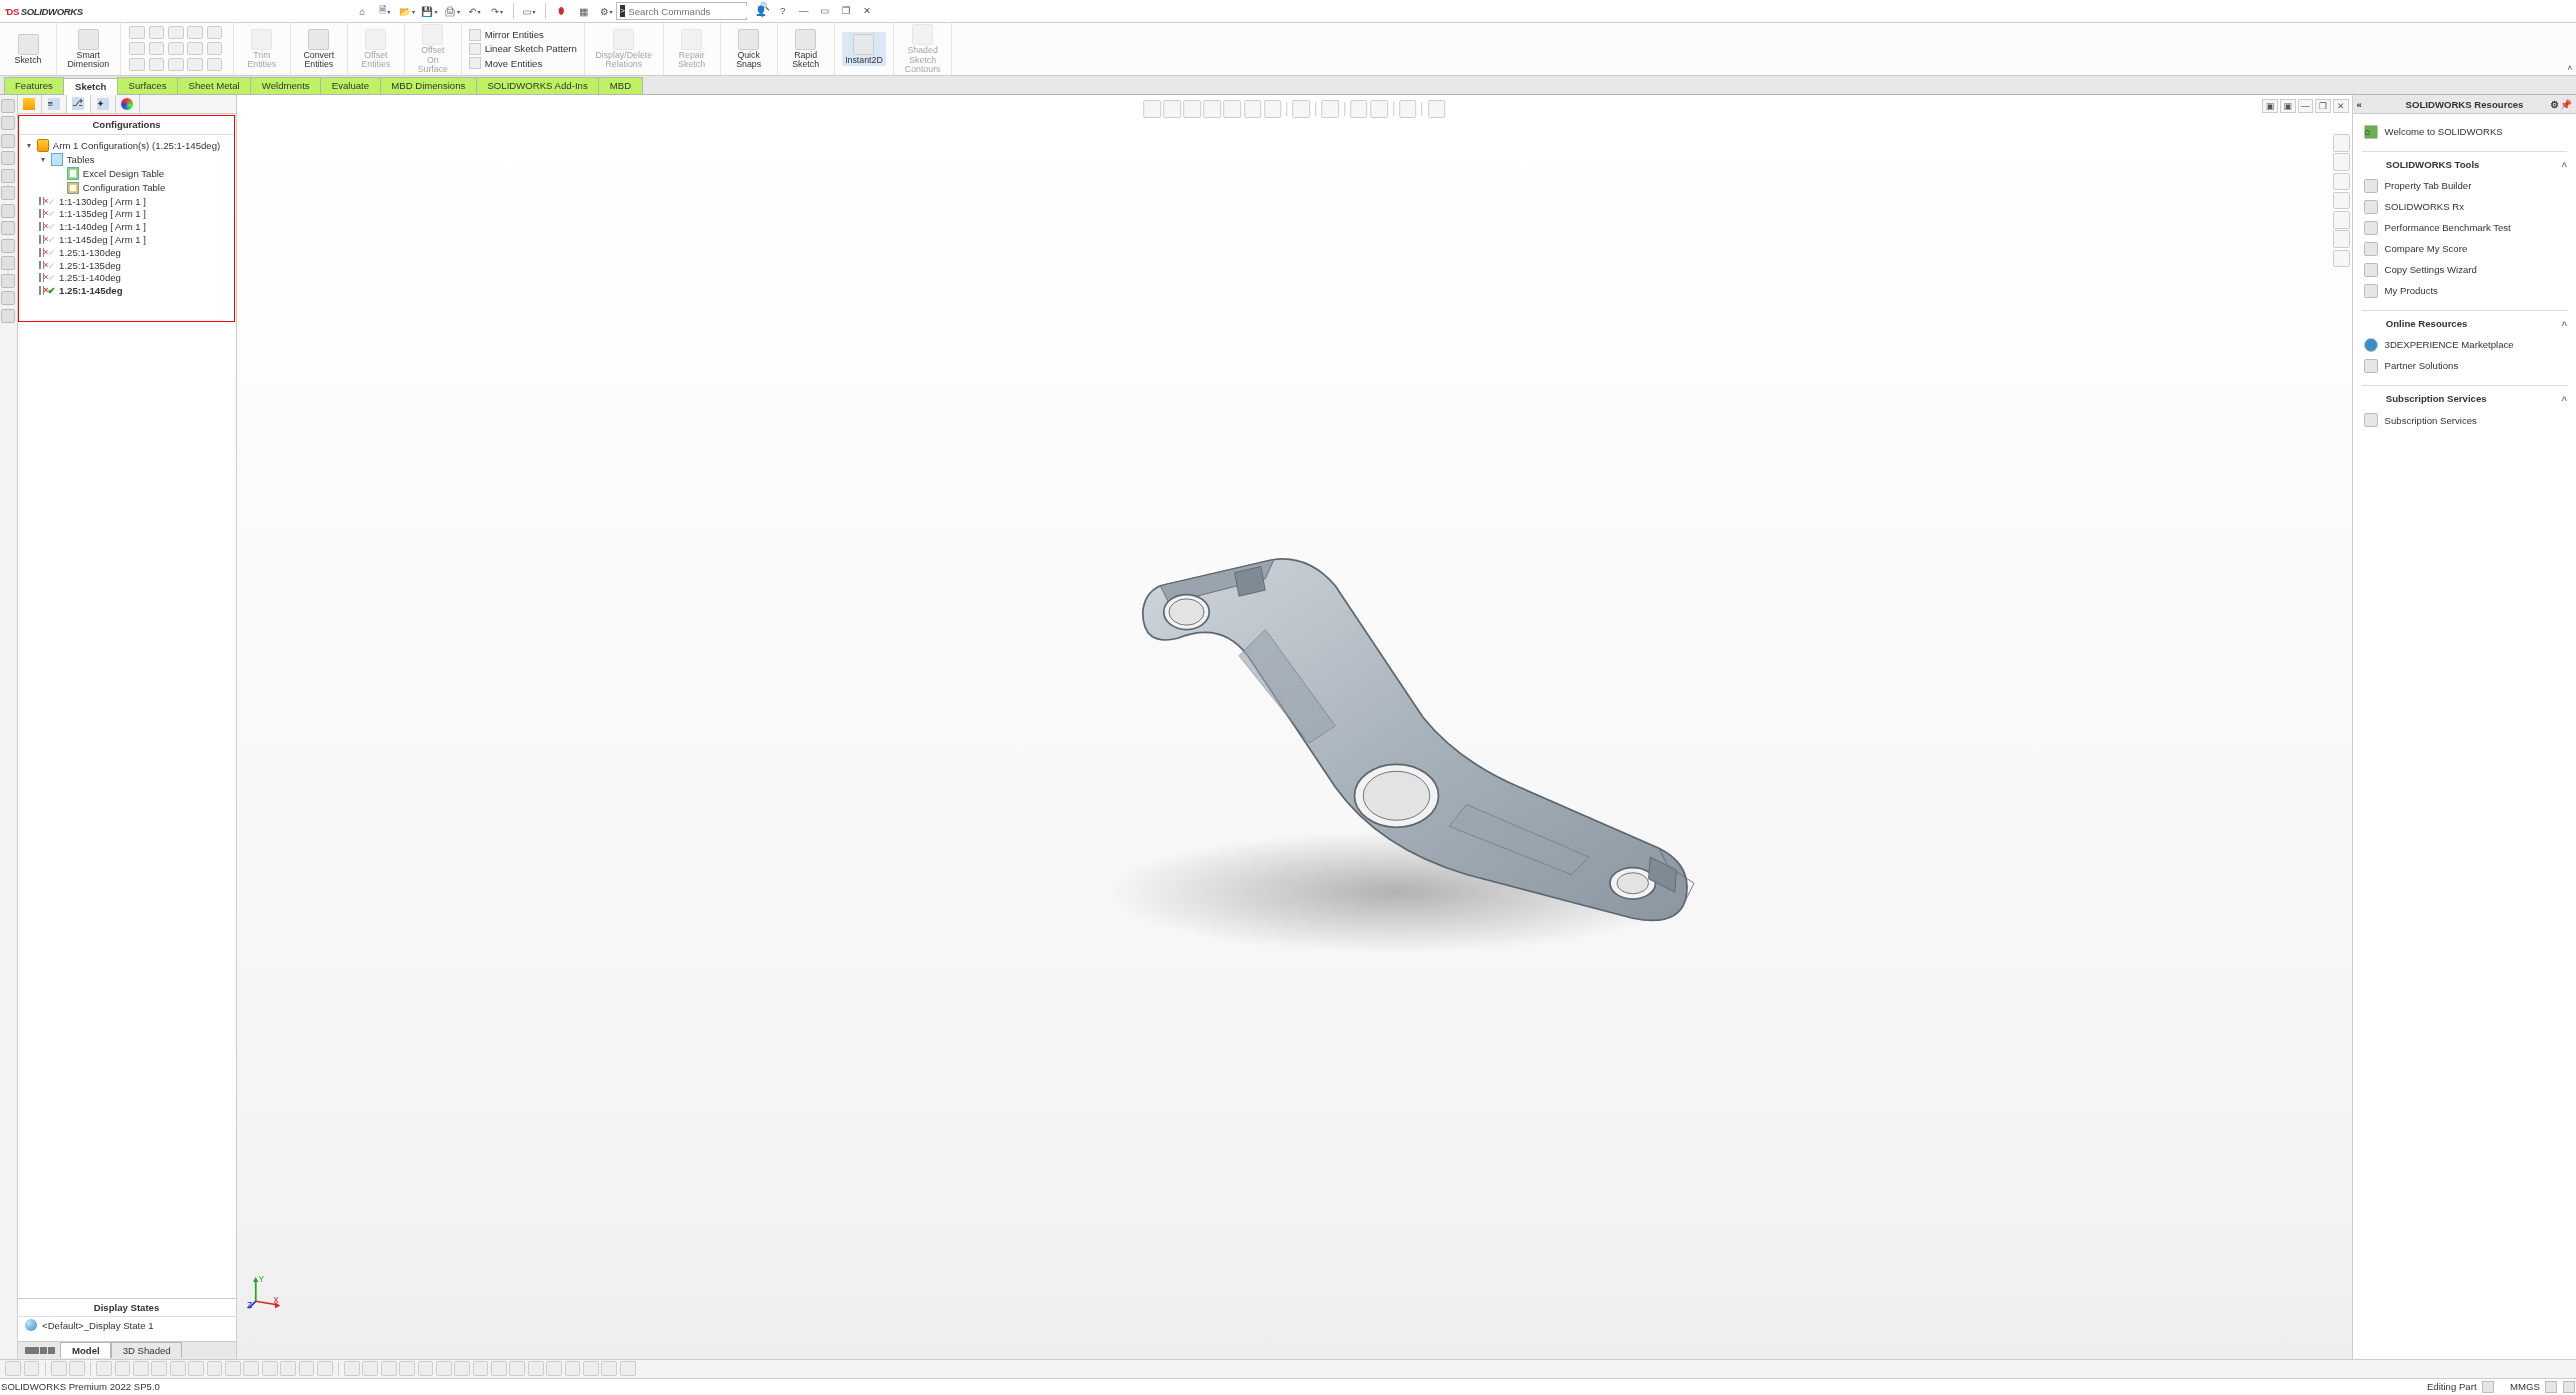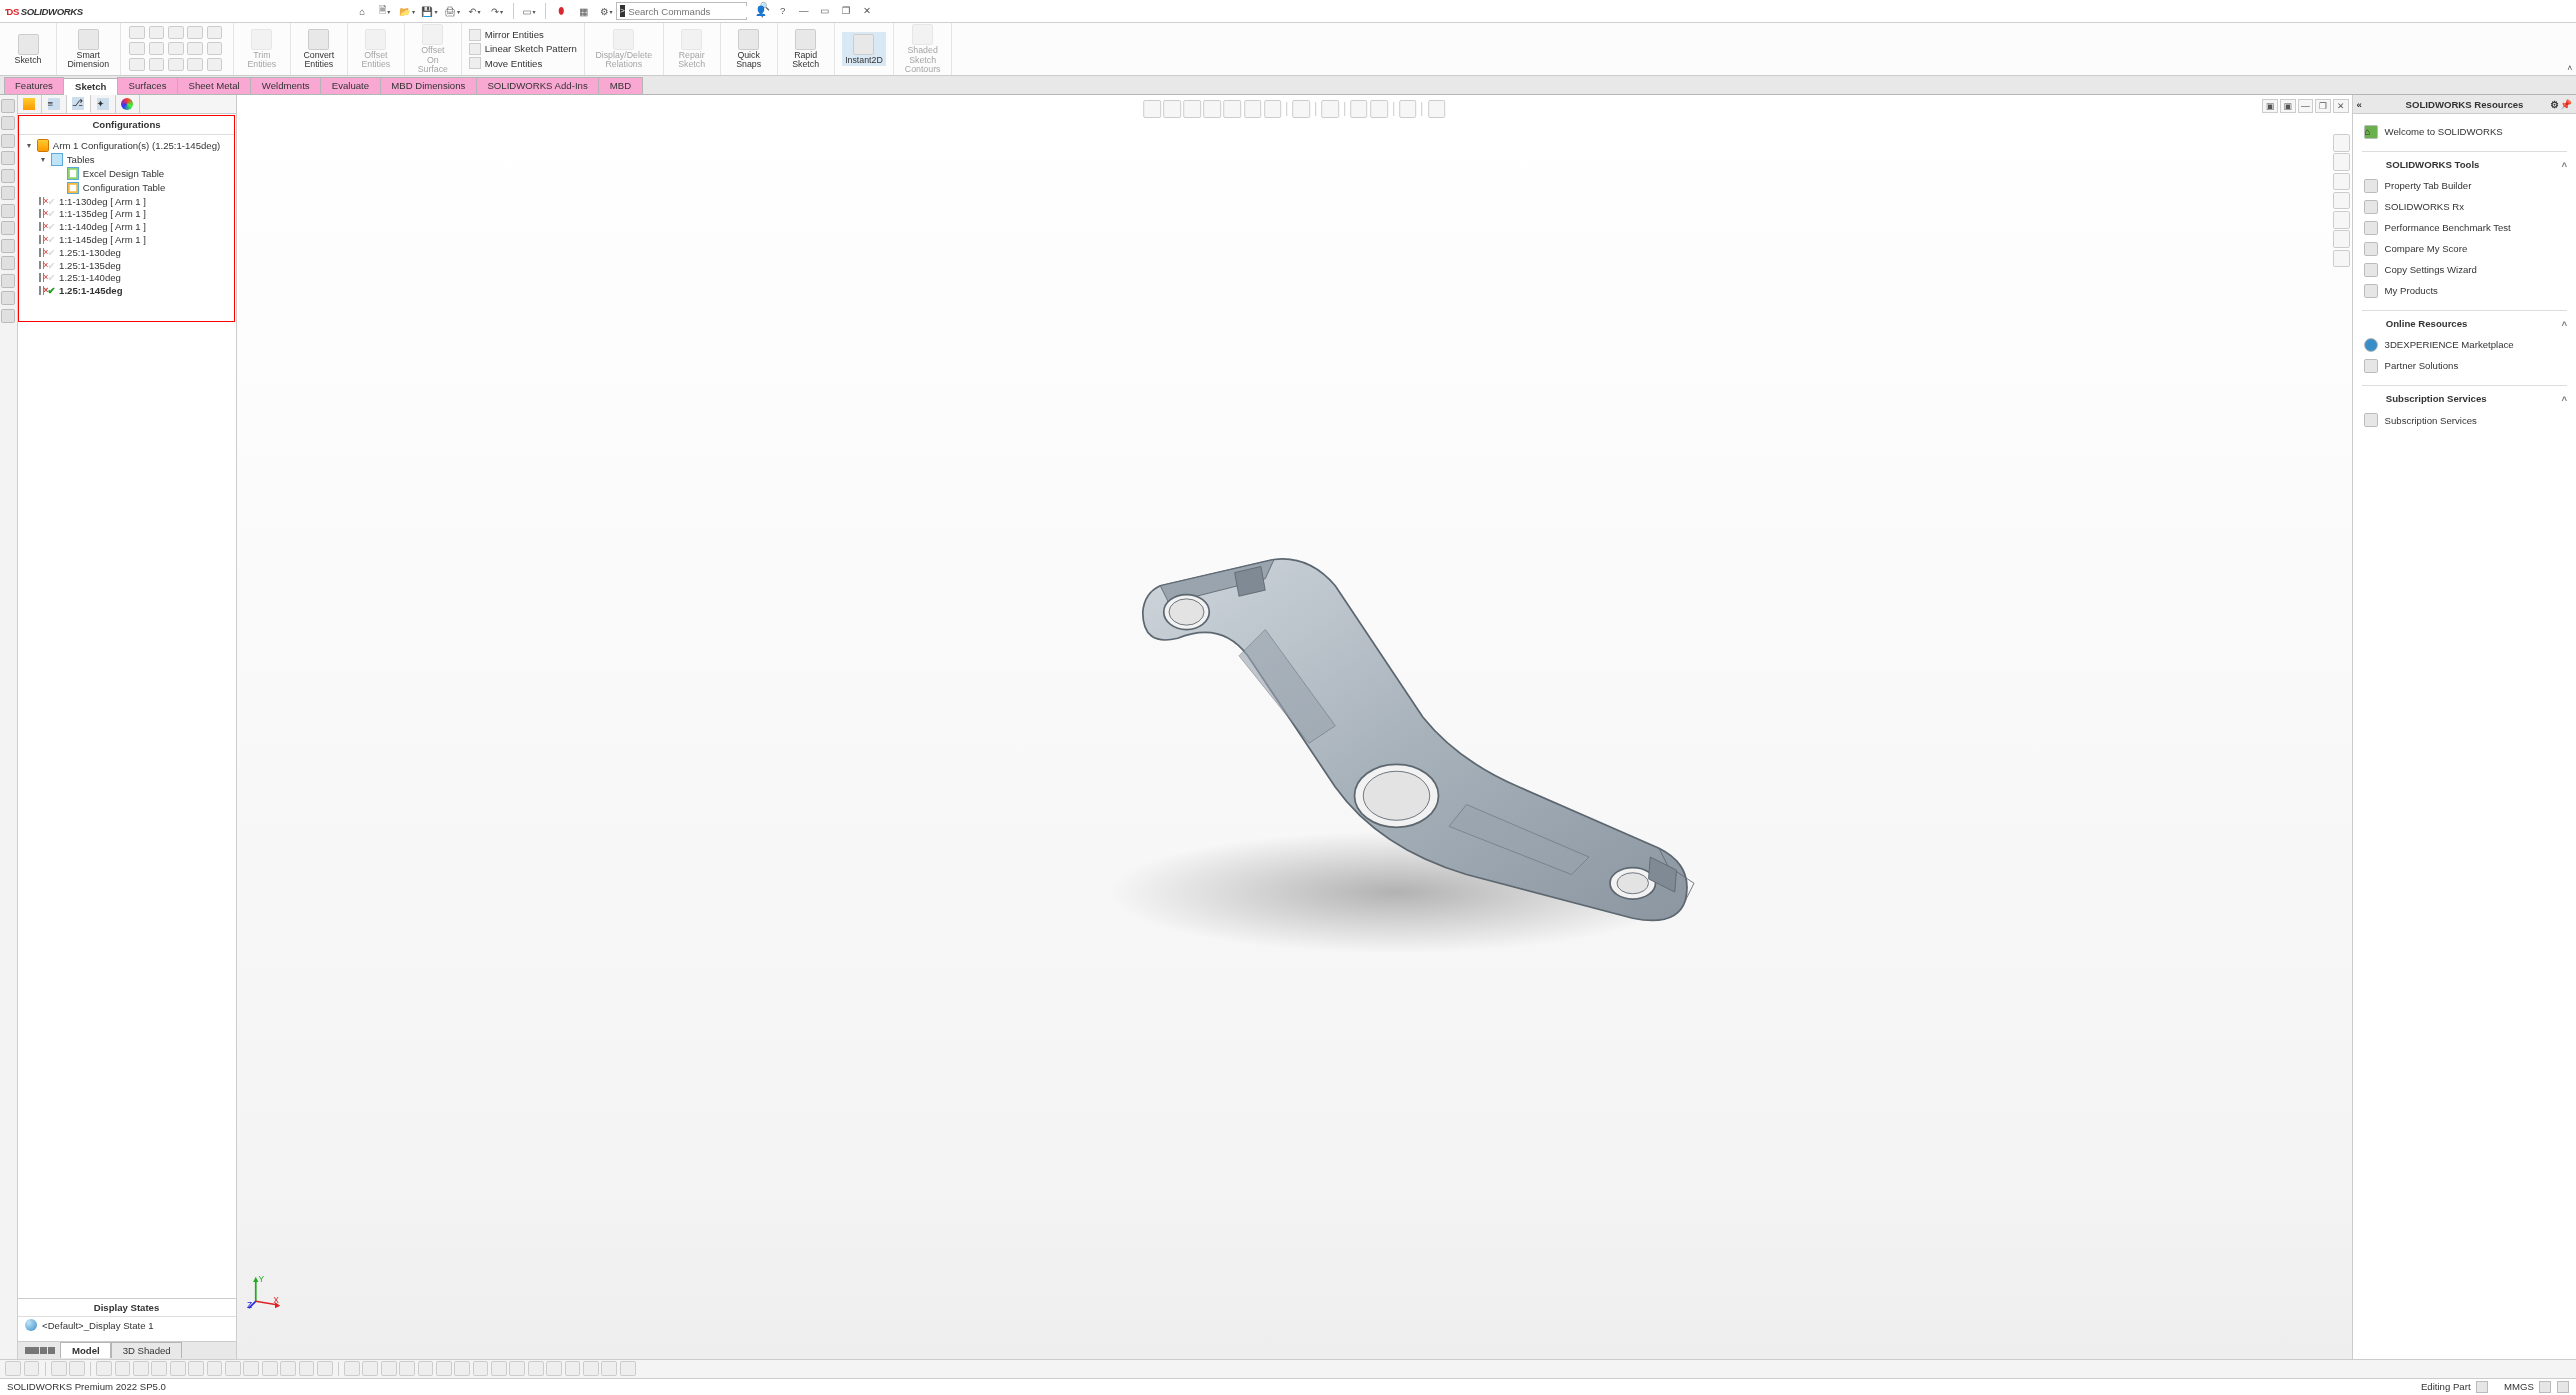--- a/index.html
+++ b/index.html
@@ -34,21 +34,21 @@
   .r-lbl{ font-size:8.8px; line-height:8.8px; text-align:center; color:#333;}
   .r-grid{ display:grid; grid-template-columns:repeat(5,17.5px); grid-auto-rows:14px; gap:1.8px; padding:1.8px;}
   .r-grid .gi{ width:15.8px;height:13px;border:0.9px solid #ccc;background:#f0f0f0;border-radius:1.8px;}
   .r-rowstack{display:flex;flex-direction:column;gap:1.8px;justify-content:center;}
   .r-rowstack .row{display:flex;align-items:center;gap:3.5px;color:#888;font-size:8.8px;}
   .r-rowstack .row .mi{width:12.3px;height:12.3px;background:#eee;border:0.9px solid #ccc;}
   .ribbon-collapse{ position:absolute; right:3.5px; bottom:1.8px; color:#555; font-size:8.8px;}
   
   
   .cmdtabs{ display:flex; align-items:flex-end; background:#e8e8e8; height:19px; border-bottom:0.9px solid #b5b5b5; padding-left:3.5px;}
-  .cmdtab{ padding:2.6px 10.5px; background:#f9a8d4; border:0.9px solid #b5b5b5; border-bottom:none; margin-right:-0.9px; font-size:9.6px; color:#333;}
+  .cmdtab{ padding:2.6px 10.5px; background:#bef264; border:0.9px solid #b5b5b5; border-bottom:none; margin-right:-0.9px; font-size:9.6px; color:#333;}
   .cmdtab.active{ background:#fff; font-weight:bold; position:relative; top:0.9px;}
   
   
   .main{ flex:1; display:flex; min-height:0;}
   .left-rail{ width:17.5px; background:#f3f3f3; border-right:0.9px solid #ccc; display:flex; flex-direction:column; align-items:center; padding-top:3.5px; gap:3.5px;}
   .left-rail .lr{ width:14px;height:14px;background:#e0e0e0;border:0.9px solid #bbb;border-radius:1.8px;}
   
   .feat-panel{ width:219px; background:#fff; border-right:0.9px solid #ccc; display:flex; flex-direction:column;}
   .fp-tabs{ display:flex; border-bottom:0.9px solid #ccc; background:#f5f5f5; height:19px; align-items:stretch;}
   .fp-tab{ width:24.5px; display:flex;align-items:center;justify-content:center;border-right:0.9px solid #ccc;}
@@ -110,21 +110,21 @@
   .btab.active{ background:#fff; font-weight:bold;}
   .bt-tri{ display:flex; gap:0.9px; margin-right:5.3px;}
   .bt-tri span{ width:7px;height:7px;background:#777;}
   
   
   .lower-tb{ display:flex; align-items:center; height:19px; background:#f4f4f4; border-top:0.9px solid #ccc; padding:0 5.3px; gap:2.6px;}
   .lower-tb .lb{ width:15.8px;height:15.8px;background:#eee;border:0.9px solid #ccc;border-radius:1.8px;}
   .lower-tb .sep{ width:0.9px;height:14px;background:#ccc;margin:0 2.6px;}
   
   
-  .statusbar{ display:flex; align-items:center; height:17.5px; background:#fff; border-top:0.9px solid #ccc; padding:0 7px; font-size:9.6px; color:#333;}
+  .statusbar{ display:flex; align-items:center; height:17.5px; background:#fff; border-top:0.9px solid #ccc; padding:0 1px; font-size:9.6px; color:#333;}
   .statusbar .spacer{ flex:1;}
   .statusbar .sitem{ margin-left:15.8px;}
   .statusbar .sic{ width:12.3px;height:12.3px;background:#e6e6e6;border:0.9px solid #bbb;margin-left:5.3px;}
 </style>
 </head>
 <body>
 
 <div class="app">
 
   <div class="titlebar">

